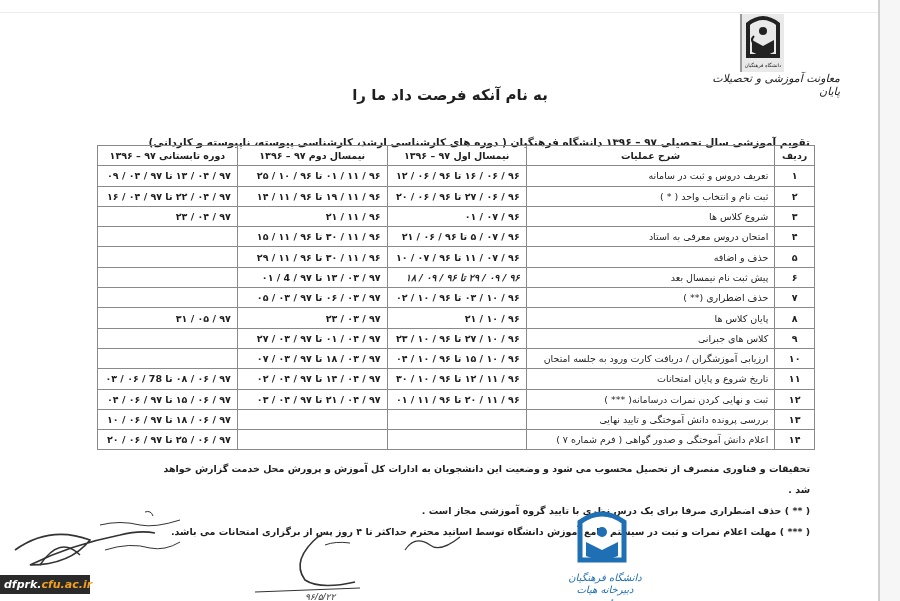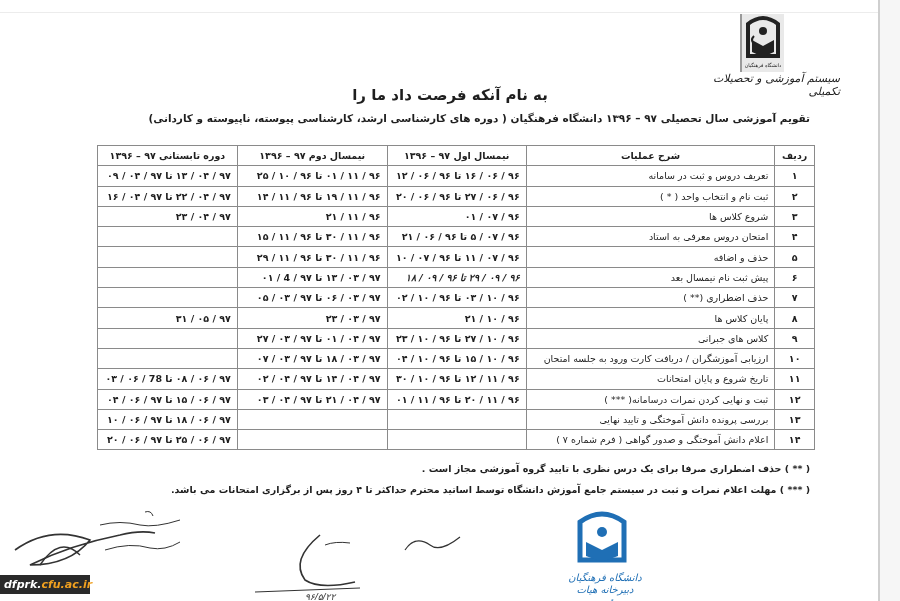--- a/index.html
+++ b/index.html
@@ -23,21 +23,21 @@
     .logo-caption {
       position:absolute; left:710px; top:72px; width:130px; text-align:right;
       font-family:"DejaVu Serif", serif; font-style:italic; font-size:11px; color:#222;
       direction:rtl;
     }
     .bismillah {
       position:absolute; left:300px; top:86px; width:300px; text-align:center;
       font-size:15px; font-weight:bold; direction:rtl;
     }
     .doc-title {
-      position:absolute; left:150px; top:112px; width:660px; text-align:center;
+      position:absolute; left:150px; top:136px; width:660px; text-align:center;
       font-size:10.5px; font-weight:bold; direction:rtl; white-space:nowrap;
     }
     table.schedule {
       position:absolute; left:97px; top:145px;
       width:718px; border-collapse:collapse; direction:rtl;
       font-size:9.5px;
     }
     table.schedule th, table.schedule td {
       border:1px solid #8a8a8a; height:19.3px; padding:0 6px;
       white-space:nowrap; overflow:hidden;
@@ -78,21 +78,21 @@
 
   <div class="logo">
     <svg width="42" height="58" viewBox="0 0 42 58">
       <path d="M6 10 Q21 -2 36 10 L36 42 L6 42 Z" fill="none" stroke="#222" stroke-width="4"></path>
       <circle cx="21" cy="17" r="4" fill="#222"></circle>
       <path d="M10 26 L21 32 L32 26 L32 38 L21 43 L10 38 Z" fill="#222"></path>
       <path d="M12 22 q-4 4 0 8" fill="none" stroke="#222" stroke-width="2"></path>
       <text x="21" y="53" font-size="5" text-anchor="middle" fill="#222">دانشگاه فرهنگیان</text>
     </svg>
   </div>
-  <div class="logo-caption">سیستم آموزشی و تحصیلات تکمیلی</div>
+  <div class="logo-caption">معاونت آموزشی و تحصیلات پایان</div>
 
   <div class="bismillah">به نام آنکه فرصت داد ما را</div>
   <div class="doc-title">تقویم آموزشی سال تحصیلی ۹۷ – ۱۳۹۶ دانشگاه فرهنگیان ( دوره های کارشناسی ارشد، کارشناسی پیوسته، ناپیوسته و کاردانی)</div>
 
   <table class="schedule">
     <thead>
       <tr>
         <th>ردیف</th>
         <th>شرح عملیات</th>
         <th class="s1">نیمسال اول ۹۷ – ۱۳۹۶</th>
@@ -196,20 +196,21 @@
           <td class="num">۱۴</td>
           <td class="op">اعلام دانش آموختگی و صدور گواهی ( فرم شماره ۷ )</td>
           <td class="date" style="direction: rtl;"></td>
           <td class="date" style="direction: rtl;"></td>
           <td class="date" style="direction: rtl;">۹۷ / ۰۶ / ۲۵ تا ۹۷ / ۰۶ / ۲۰</td>
         </tr>
       </tbody>
   </table>
 
   <div class="notes">
+    <p>تحقیقات و فناوری منصرف از تحصیل محسوب می شود و وضعیت این دانشجویان به ادارات کل آموزش و پرورش محل خدمت گزارش خواهد شد .</p>
     <p>( ** ) حذف اضطراری صرفا برای یک درس نظری با تایید گروه آموزشی مجاز است .</p>
     <p>( *** ) مهلت اعلام نمرات و ثبت در سیستم جامع آموزش دانشگاه توسط اساتید محترم حداکثر تا ۴ روز پس از برگزاری امتحانات می باشد.</p>
   </div>
 
   <svg class="sig" style="left:10px;top:505px" width="150" height="70">
     <path d="M5 45 Q40 20 80 35 Q60 60 20 60 Q60 40 110 30 Q130 25 145 28" fill="none" stroke="#333" stroke-width="1.6"></path>
     <path d="M30 60 Q50 30 70 50" fill="none" stroke="#333" stroke-width="1.4"></path>
   </svg>
   <svg class="sig" style="left:90px;top:510px" width="100" height="60">
     <path d="M10 15 q20 -5 40 0 q15 3 40 -5" fill="none" stroke="#333" stroke-width="1"></path>

